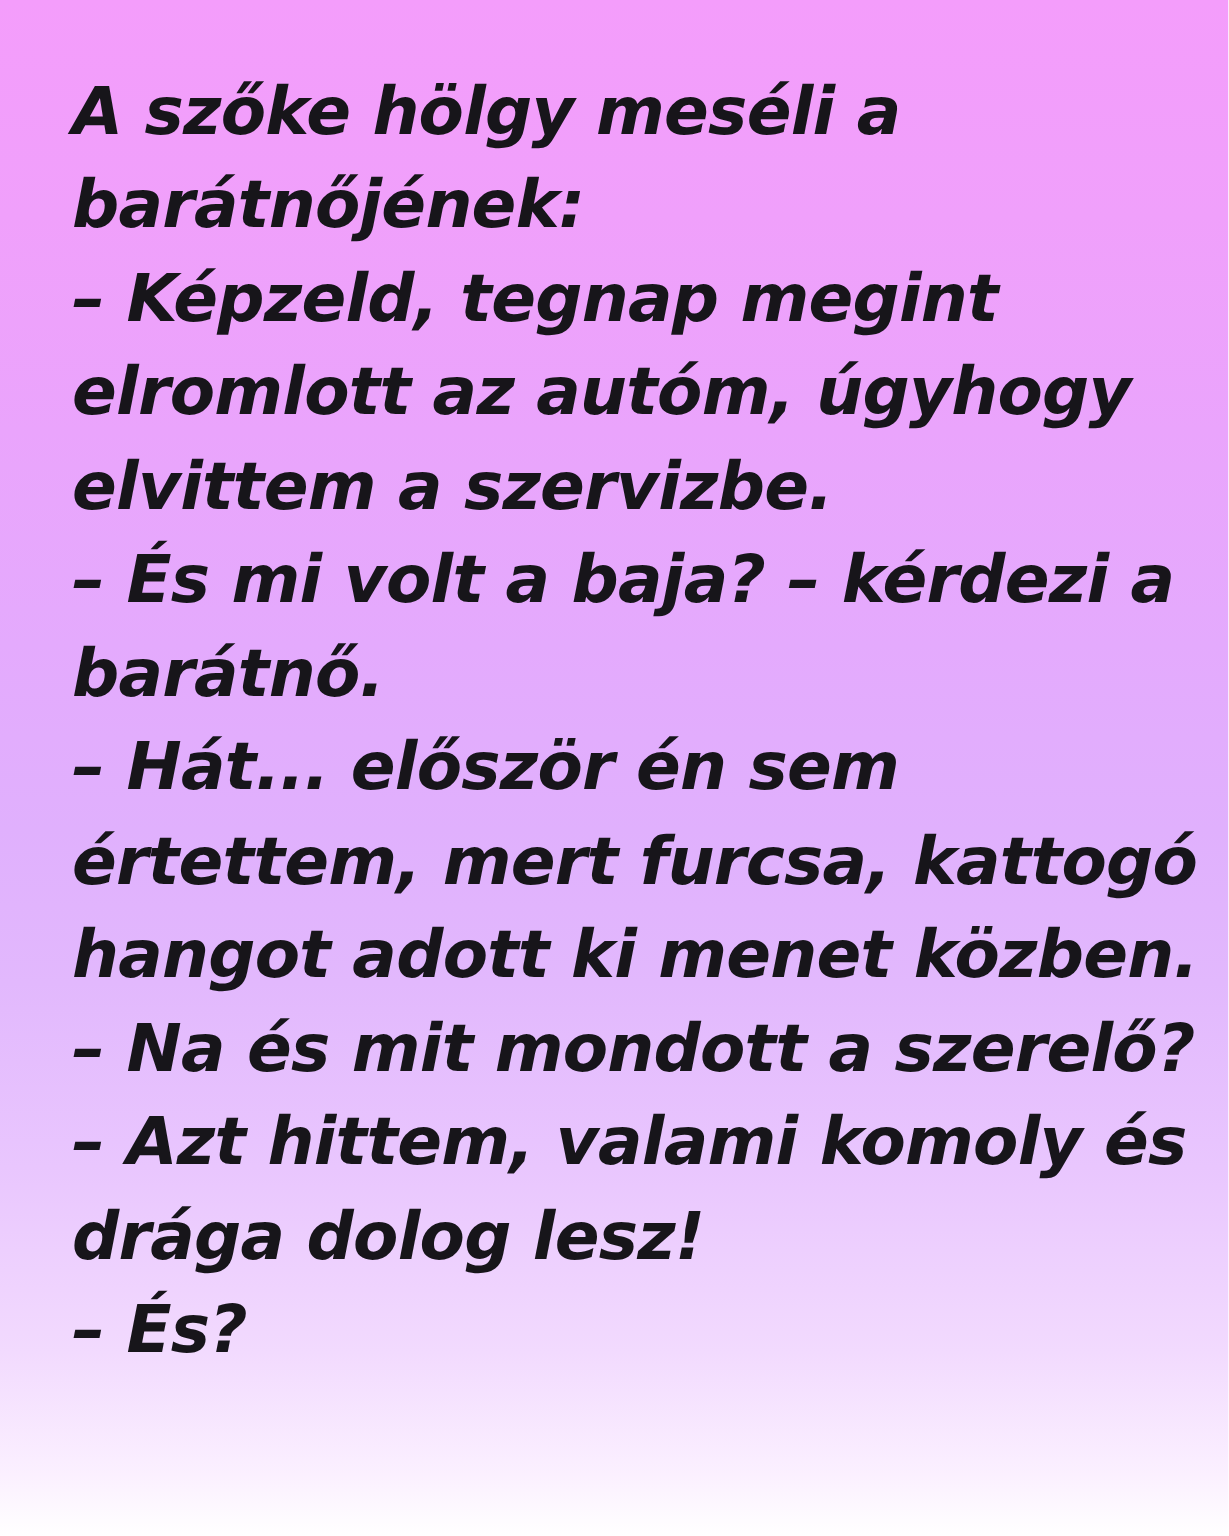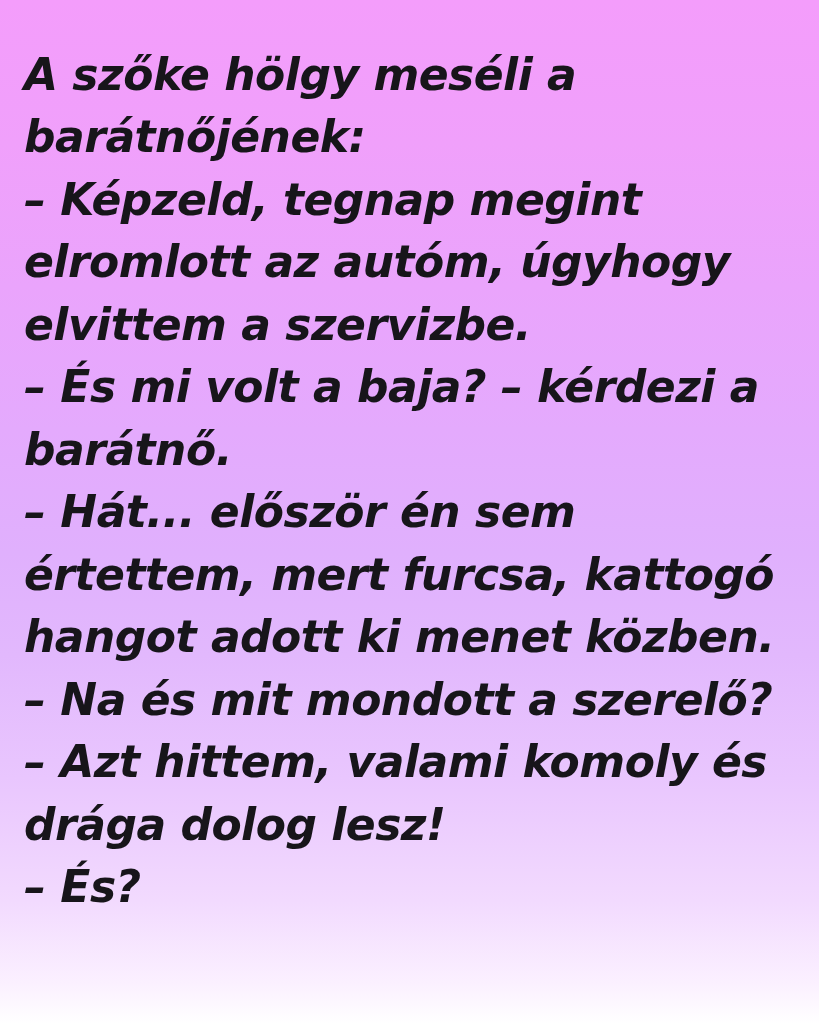--- a/index.html
+++ b/index.html
@@ -33,20 +33,21 @@
   .joke-text {
     font-family: "DejaVu Sans", sans-serif;
     font-weight: 700;
     font-style: italic;
     font-size: 44px;
     line-height: 1.42;
     color: #17151a;
     letter-spacing: -0.5px;
     white-space: pre-wrap;
     word-break: normal;
+    margin-left: 24px;
   }
 </style>
 </head>
 <body>
 
 <div class="poster">
   <div class="joke-text">A szőke hölgy meséli a barátnőjének:
 – Képzeld, tegnap megint elromlott az autóm, úgyhogy elvittem a szervizbe.
 – És mi volt a baja? – kérdezi a barátnő.
 – Hát... először én sem értettem, mert furcsa, kattogó hangot adott ki menet közben.

